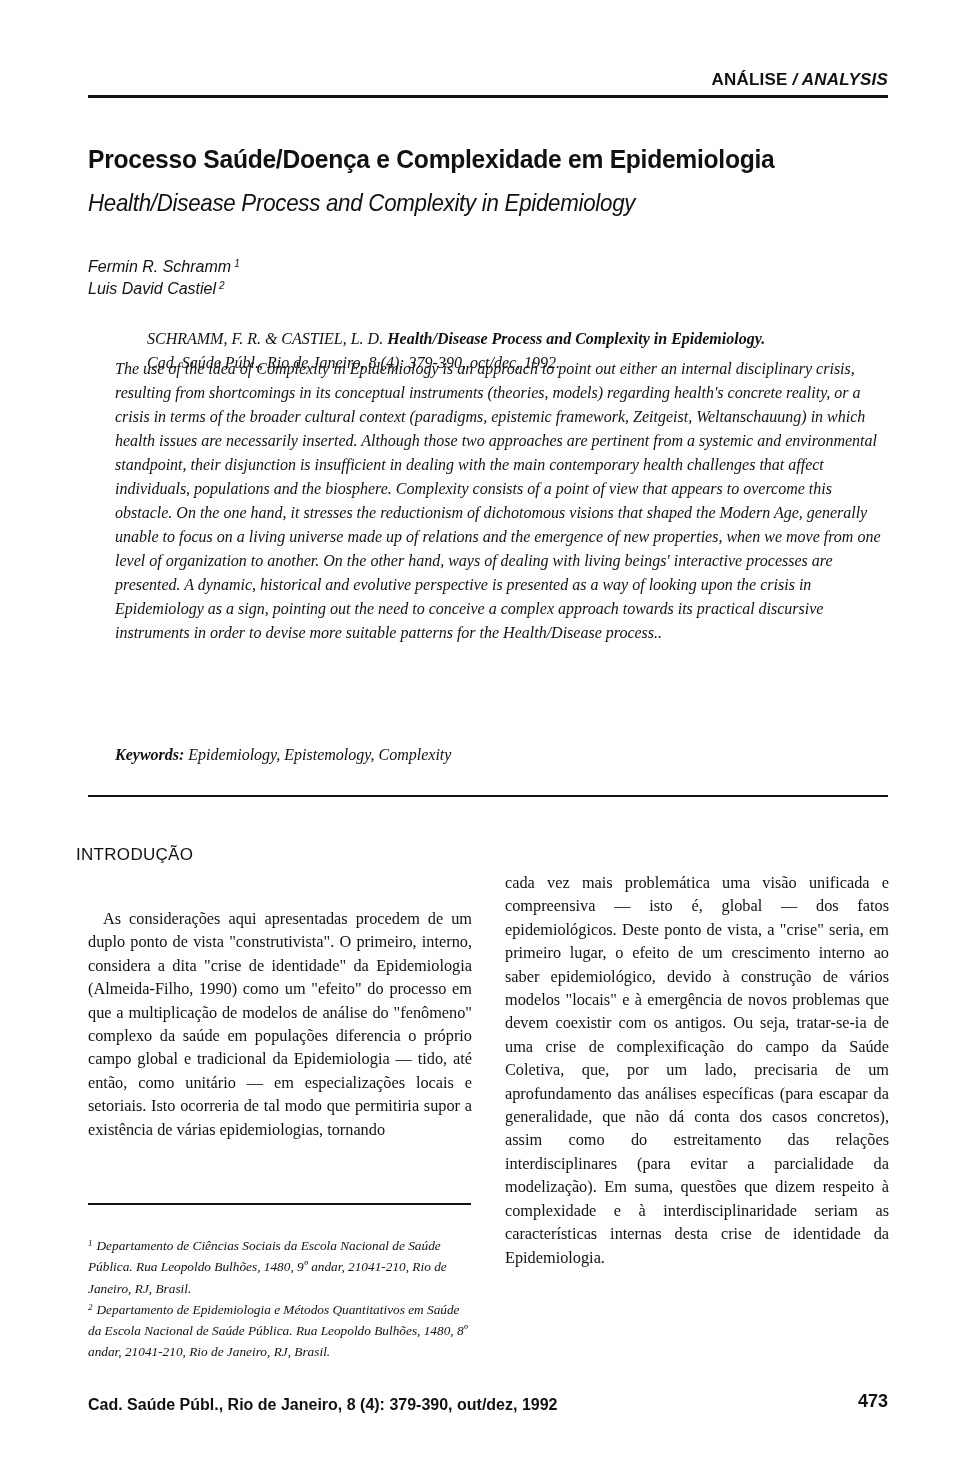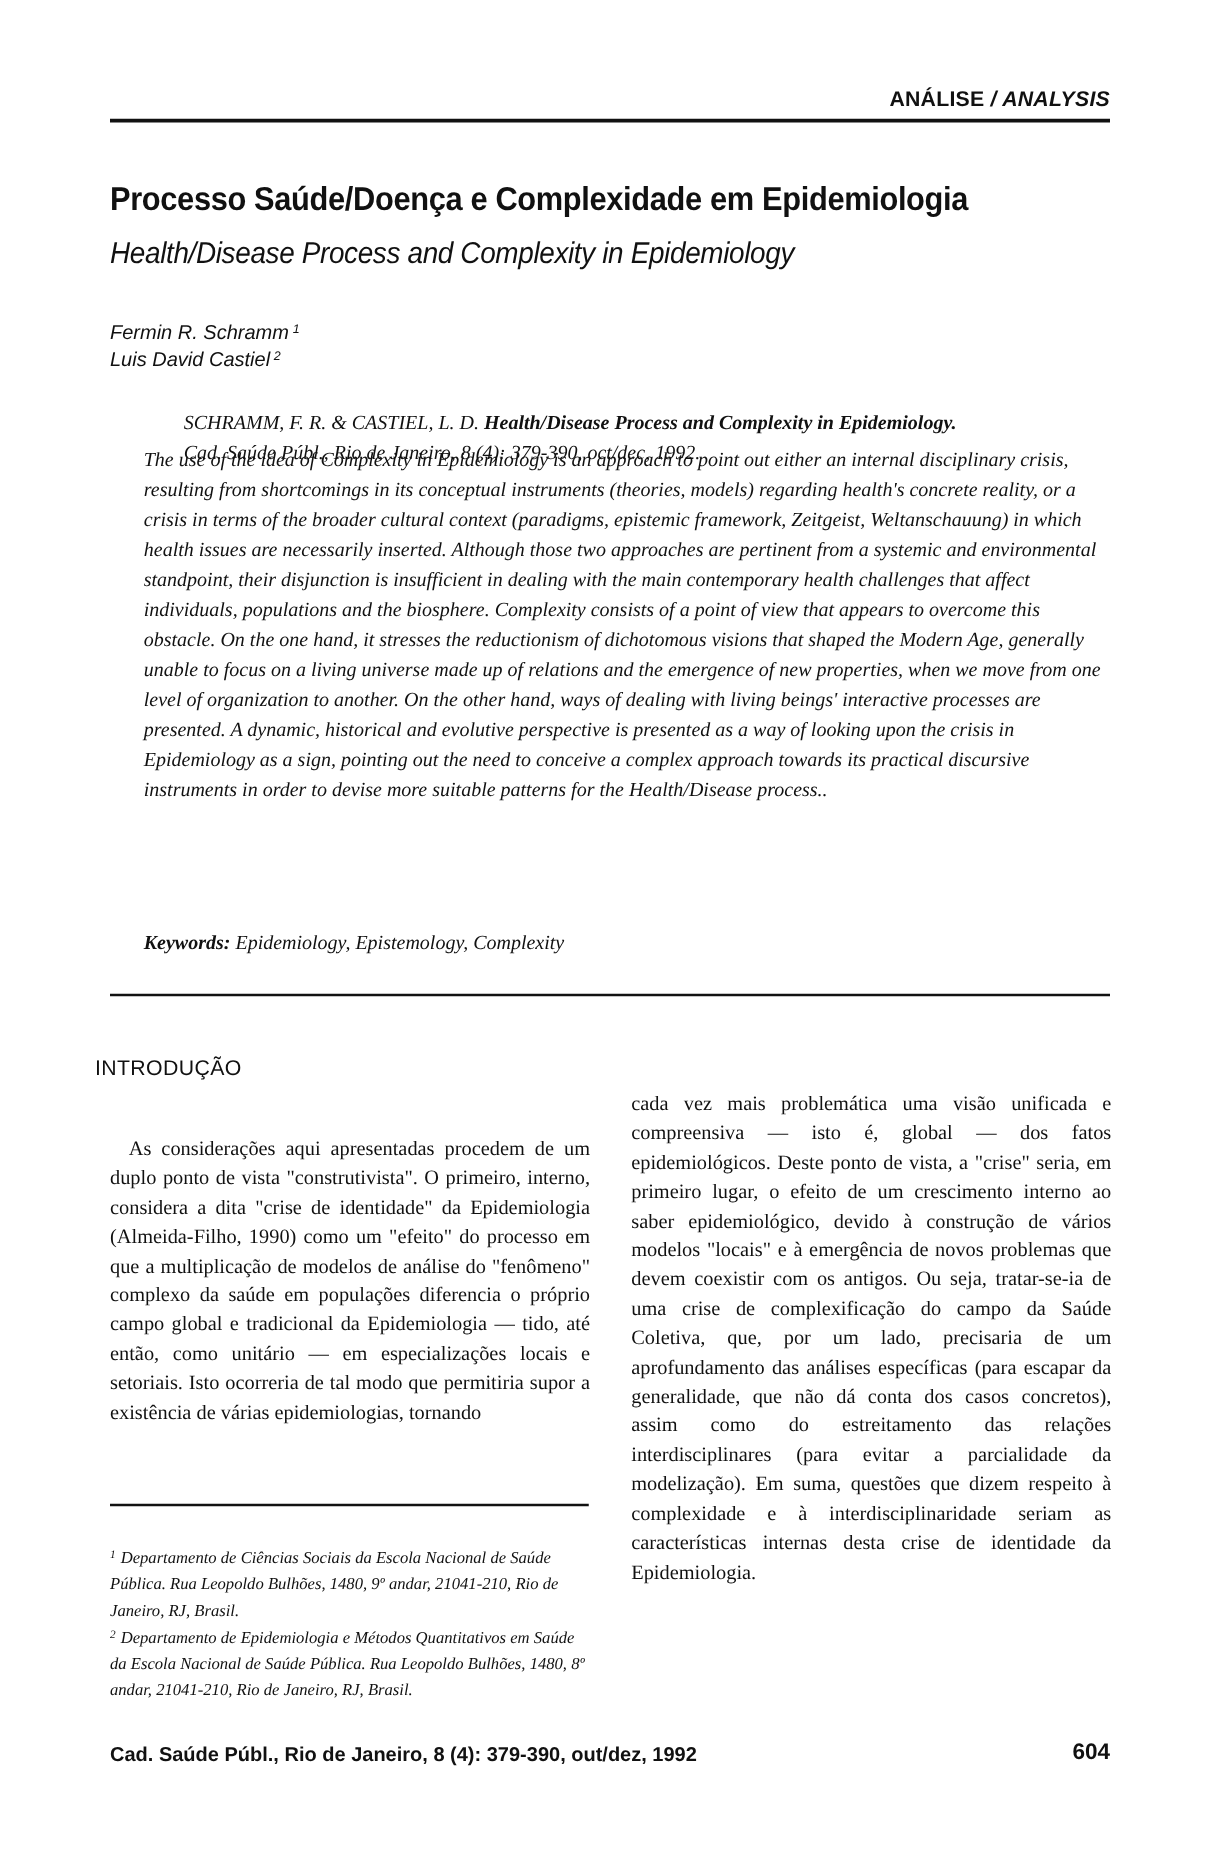--- a/index.html
+++ b/index.html
@@ -78,13 +78,13 @@
   <p class="noindent">cada vez mais problemática uma visão unificada e compreensiva — isto é, global — dos fatos epidemiológicos. Deste ponto de vista, a "crise" seria, em primeiro lugar, o efeito de um crescimento interno ao saber epidemiológico, devido à construção de vários modelos "locais" e à emergência de novos problemas que devem coexistir com os antigos. Ou seja, tratar-se-ia de uma crise de complexificação do campo da Saúde Coletiva, que, por um lado, precisaria de um aprofundamento das análises específicas (para escapar da generalidade, que não dá conta dos casos concretos), assim como do estreitamento das relações interdisciplinares (para evitar a parcialidade da modelização). Em suma, questões que dizem respeito à complexidade e à interdisciplinaridade seriam as características internas desta crise de identidade da Epidemiologia.</p>
 </div>
 
 <div class="rule-fn"></div>
 <div class="footnotes serif">
   <div><sup>1</sup><span>Departamento de Ciências Sociais da Escola Nacional de Saúde Pública. Rua Leopoldo Bulhões, 1480, 9º andar, 21041-210, Rio de Janeiro, RJ, Brasil.</span></div>
   <div><sup>2</sup><span>Departamento de Epidemiologia e Métodos Quantitativos em Saúde da Escola Nacional de Saúde Pública. Rua Leopoldo Bulhões, 1480, 8º andar, 21041-210, Rio de Janeiro, RJ, Brasil.</span></div>
 </div>
 
 <div class="footer-left sans">Cad. Saúde Públ., Rio de Janeiro, 8 (4): 379-390, out/dez, 1992</div>
-<div class="footer-right sans">604</div>
+<div class="footer-right sans">473</div>
 
 </body></html>

